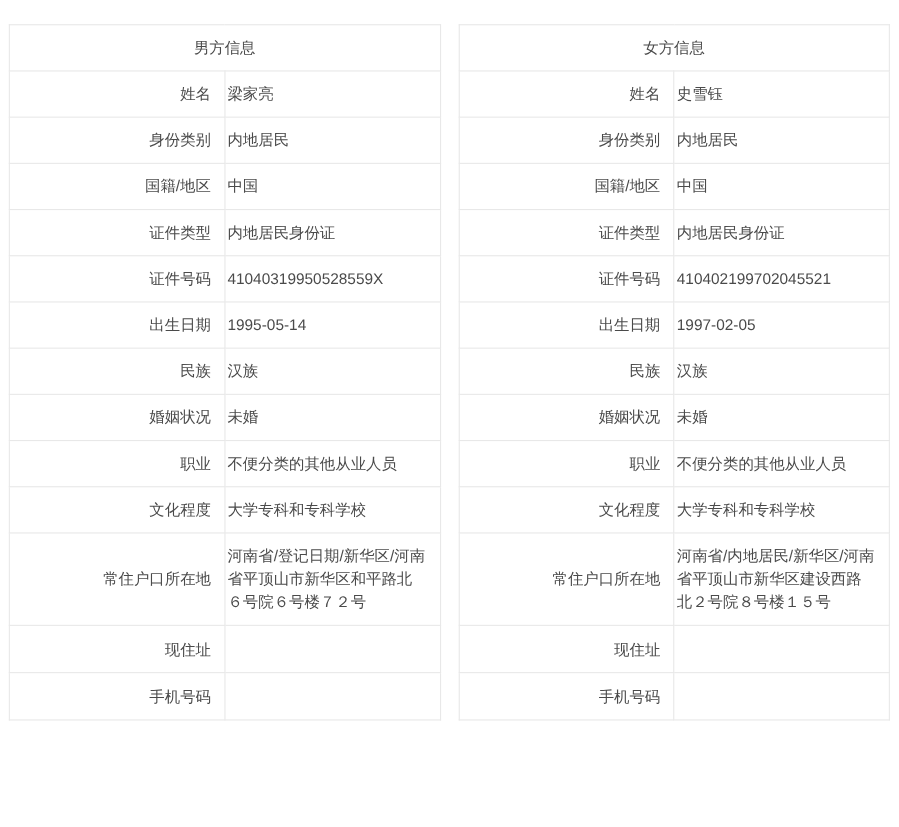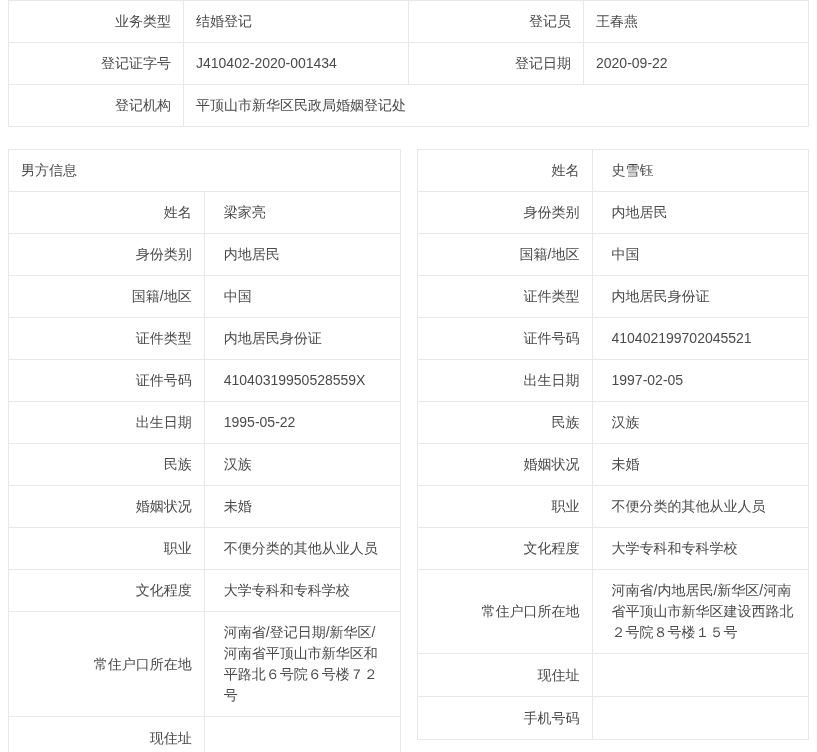--- a/index.html
+++ b/index.html
@@ -58,55 +58,35 @@
     display: flex;
     gap: 16px;
     margin-top: 22px;
   }
   .col {
     flex: 1 1 0;
     min-width: 0;
   }
   .panel-title td {
     background: #fafafa;
-    text-align: left;
+    text-align: center;
     font-size: 14px;
     color: #4a4a4a;
     padding: 12px 8px;
   }
   .col table.grid td.label { width: 148px; padding-left: 14px; }
-  .col table.grid td.value { padding-left: 19px; }
+  .col table.grid td.value { padding-left: 2px; }
   .cell-addr { line-height: 1.55; }
   .empty-cell { height: 22px; }
 </style>
 </head>
 <body>
 
 <div class="page">
 
-  <table class="grid top-table">
-    <tbody>
-      <tr>
-        <td class="label">业务类型</td>
-        <td class="value">结婚登记</td>
-        <td class="label">登记员</td>
-        <td class="value">王春燕</td>
-      </tr>
-      <tr>
-        <td class="label">登记证字号</td>
-        <td class="value">J410402-2020-001434</td>
-        <td class="label">登记日期</td>
-        <td class="value">2020-09-22</td>
-      </tr>
-      <tr>
-        <td class="label">登记机构</td>
-        <td class="value" colspan="3">平顶山市新华区民政局婚姻登记处</td>
-      </tr>
-    </tbody>
-  </table>
 
   <div class="columns">
 
     <div class="col">
       <table class="grid">
         <tbody>
           <tr class="panel-title">
             <td colspan="2">男方信息</td>
           </tr>
           <tr>
@@ -124,21 +104,21 @@
           <tr>
             <td class="label">证件类型</td>
             <td class="value">内地居民身份证</td>
           </tr>
           <tr>
             <td class="label">证件号码</td>
             <td class="value">41040319950528559X</td>
           </tr>
           <tr>
             <td class="label">出生日期</td>
-            <td class="value">1995-05-22</td>
+            <td class="value">1995-05-14</td>
           </tr>
           <tr>
             <td class="label">民族</td>
             <td class="value">汉族</td>
           </tr>
           <tr>
             <td class="label">婚姻状况</td>
             <td class="value">未婚</td>
           </tr>
           <tr>
@@ -161,20 +141,23 @@
             <td class="label">手机号码</td>
             <td class="value empty-cell"></td>
           </tr>
         </tbody>
       </table>
     </div>
 
     <div class="col">
       <table class="grid">
         <tbody>
+          <tr class="panel-title">
+            <td colspan="2">女方信息</td>
+          </tr>
           <tr>
             <td class="label">姓名</td>
             <td class="value">史雪钰</td>
           </tr>
           <tr>
             <td class="label">身份类别</td>
             <td class="value">内地居民</td>
           </tr>
           <tr>
             <td class="label">国籍/地区</td>

